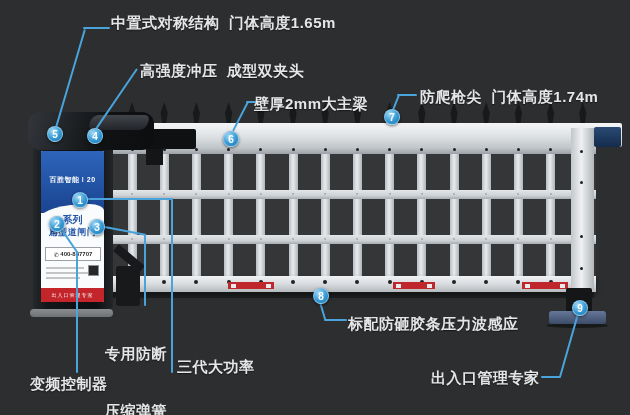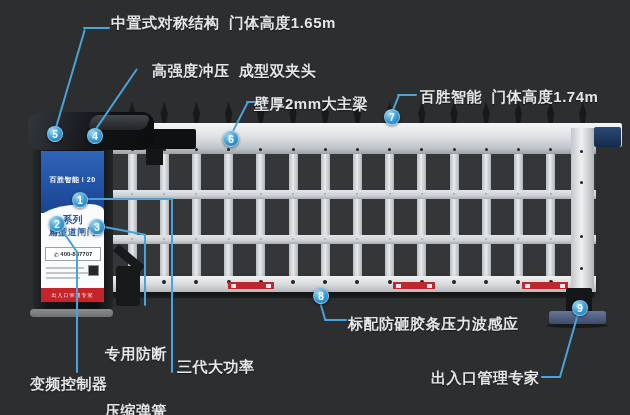--- a/index.html
+++ b/index.html
@@ -240,23 +240,23 @@
   <div class="seg" style="left:62px;top:229px;width:27px;transform:rotate(55.7deg)"></div>
   <div class="v" style="left:76px;top:251px;height:122px"></div>
   <div class="seg" style="left:105px;top:226px;width:42px;transform:rotate(11deg)"></div>
   <div class="v" style="left:144px;top:234px;height:72px"></div>
   <div class="seg" style="left:320px;top:301px;width:19px;transform:rotate(73.6deg)"></div>
   <div class="h" style="left:324px;top:319px;width:23px"></div>
   <div class="h" style="left:541px;top:376px;width:20px"></div>
   <div class="seg" style="left:560px;top:376px;width:66px;transform:rotate(-74.1deg)"></div>
 
   <div class="lbl" style="left:111px;top:13px">中置式对称结构  门体高度1.65m</div>
-  <div class="lbl" style="left:152px;top:61px">高强度冲压  成型双夹头</div>
+  <div class="lbl" style="left:140px;top:61px">高强度冲压  成型双夹头</div>
   <div class="lbl" style="left:254px;top:94px">壁厚2mm大主梁</div>
-  <div class="lbl" style="left:420px;top:87px">百胜智能  门体高度1.74m</div>
+  <div class="lbl" style="left:420px;top:87px">防爬枪尖  门体高度1.74m</div>
   <div class="lbl" style="left:105px;top:306px">
     <span style="display:block">专用防断</span>
     <span style="display:block">压缩弹簧</span>
   </div>
   <div class="lbl" style="left:177px;top:319px">
     <span style="display:block">三代大功率</span>
     <span style="display:block">变频机芯</span>
   </div>
   <div class="lbl" style="left:30px;top:374px">变频控制器</div>
   <div class="lbl" style="left:348px;top:314px">标配防砸胶条压力波感应</div>

